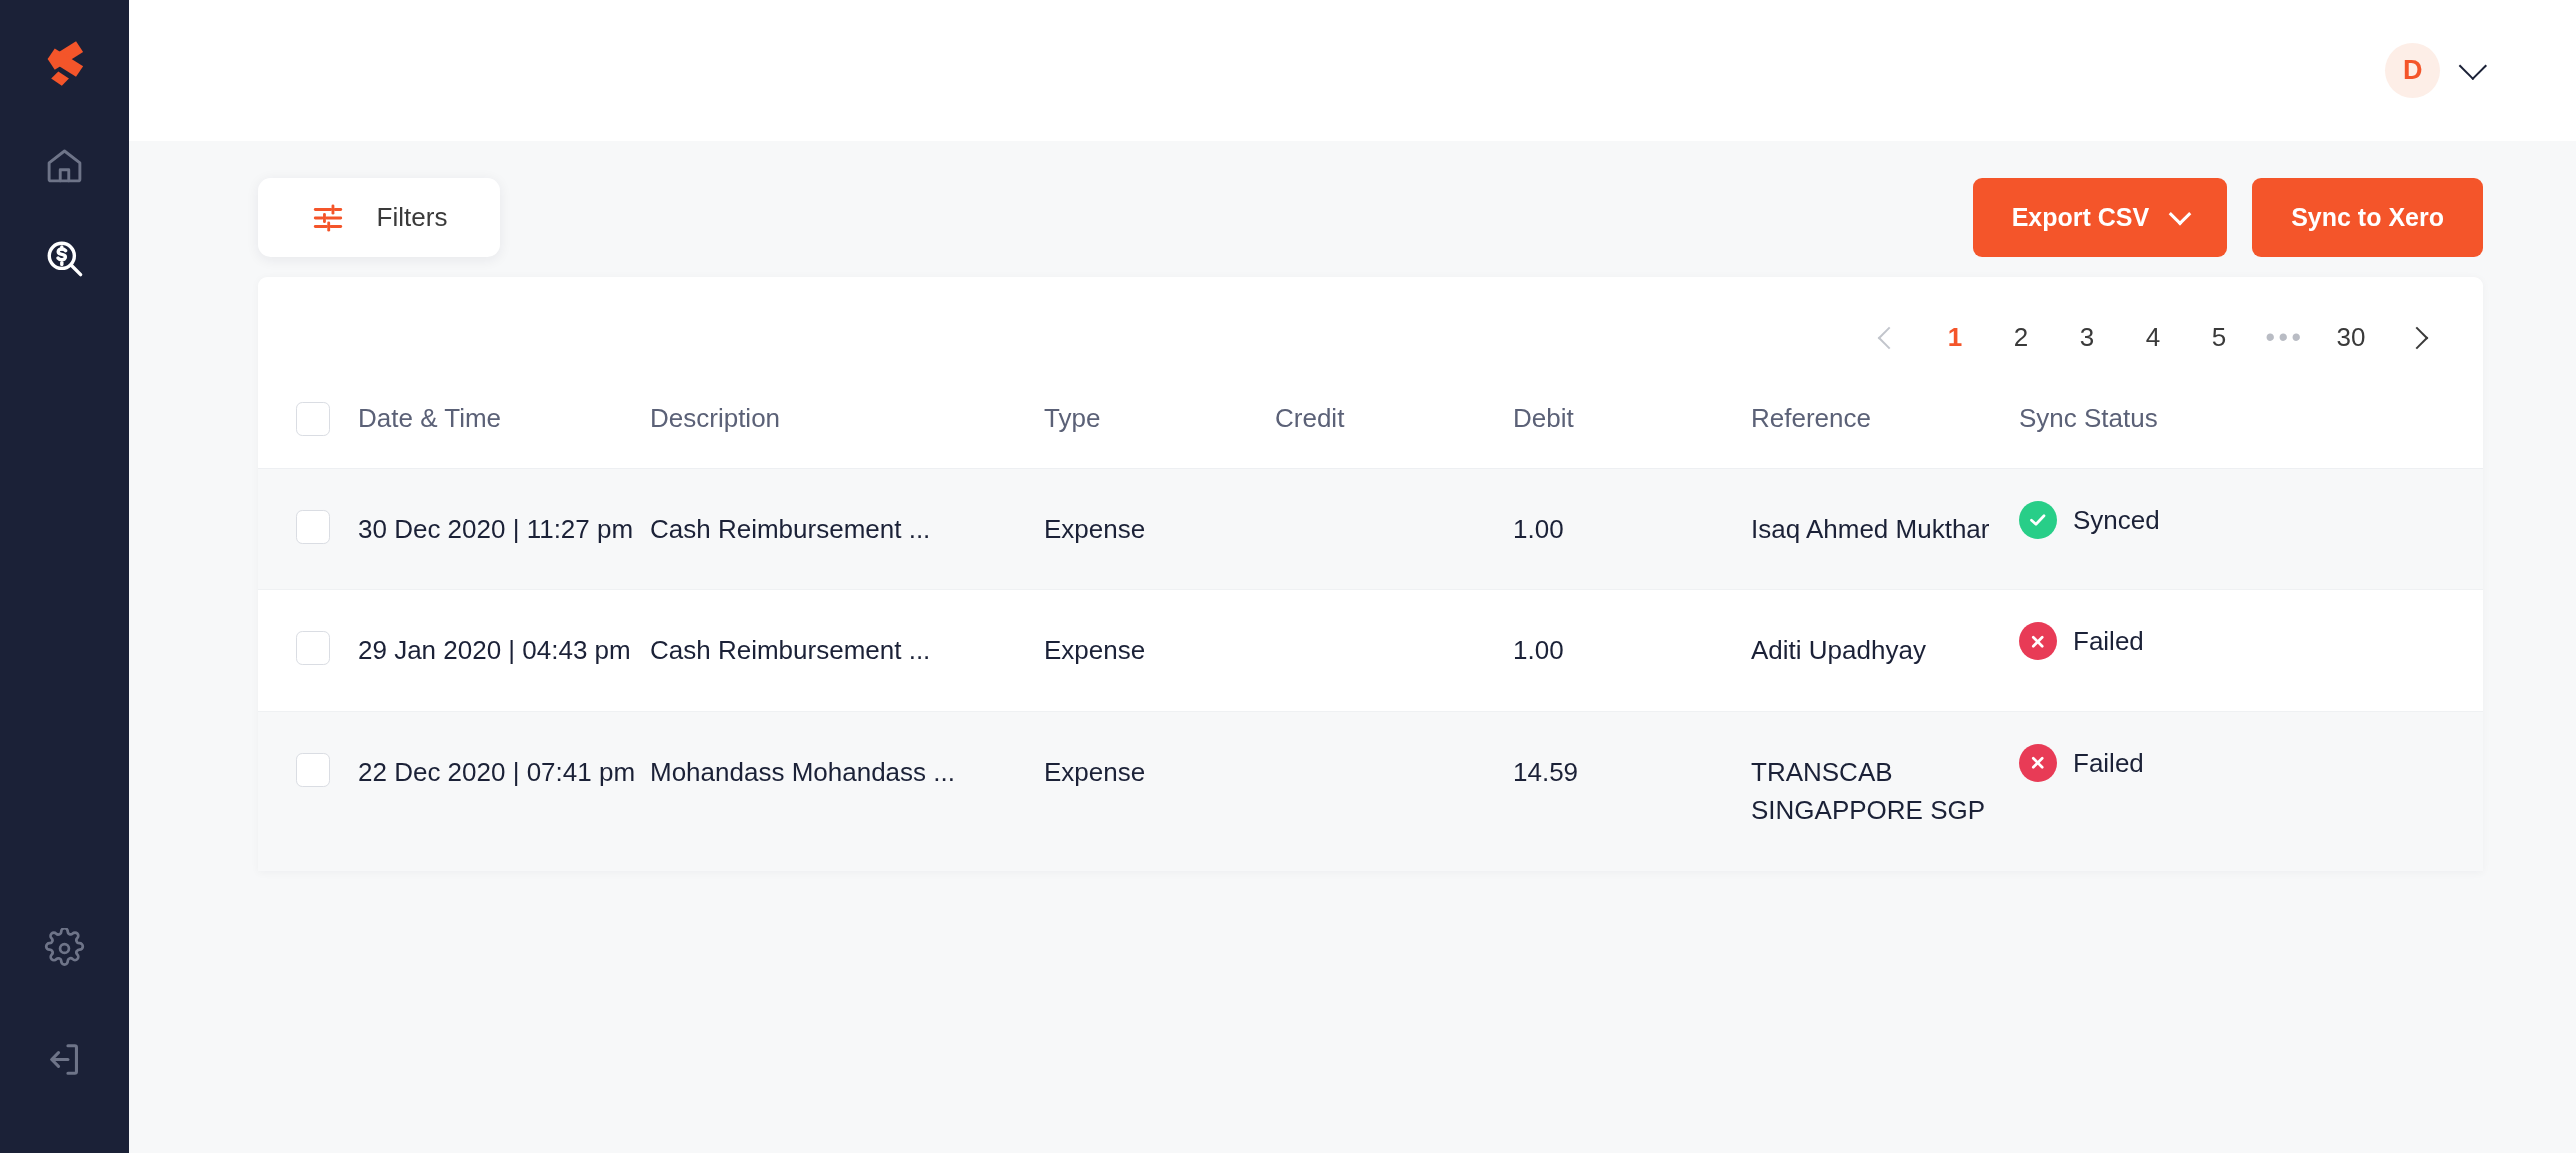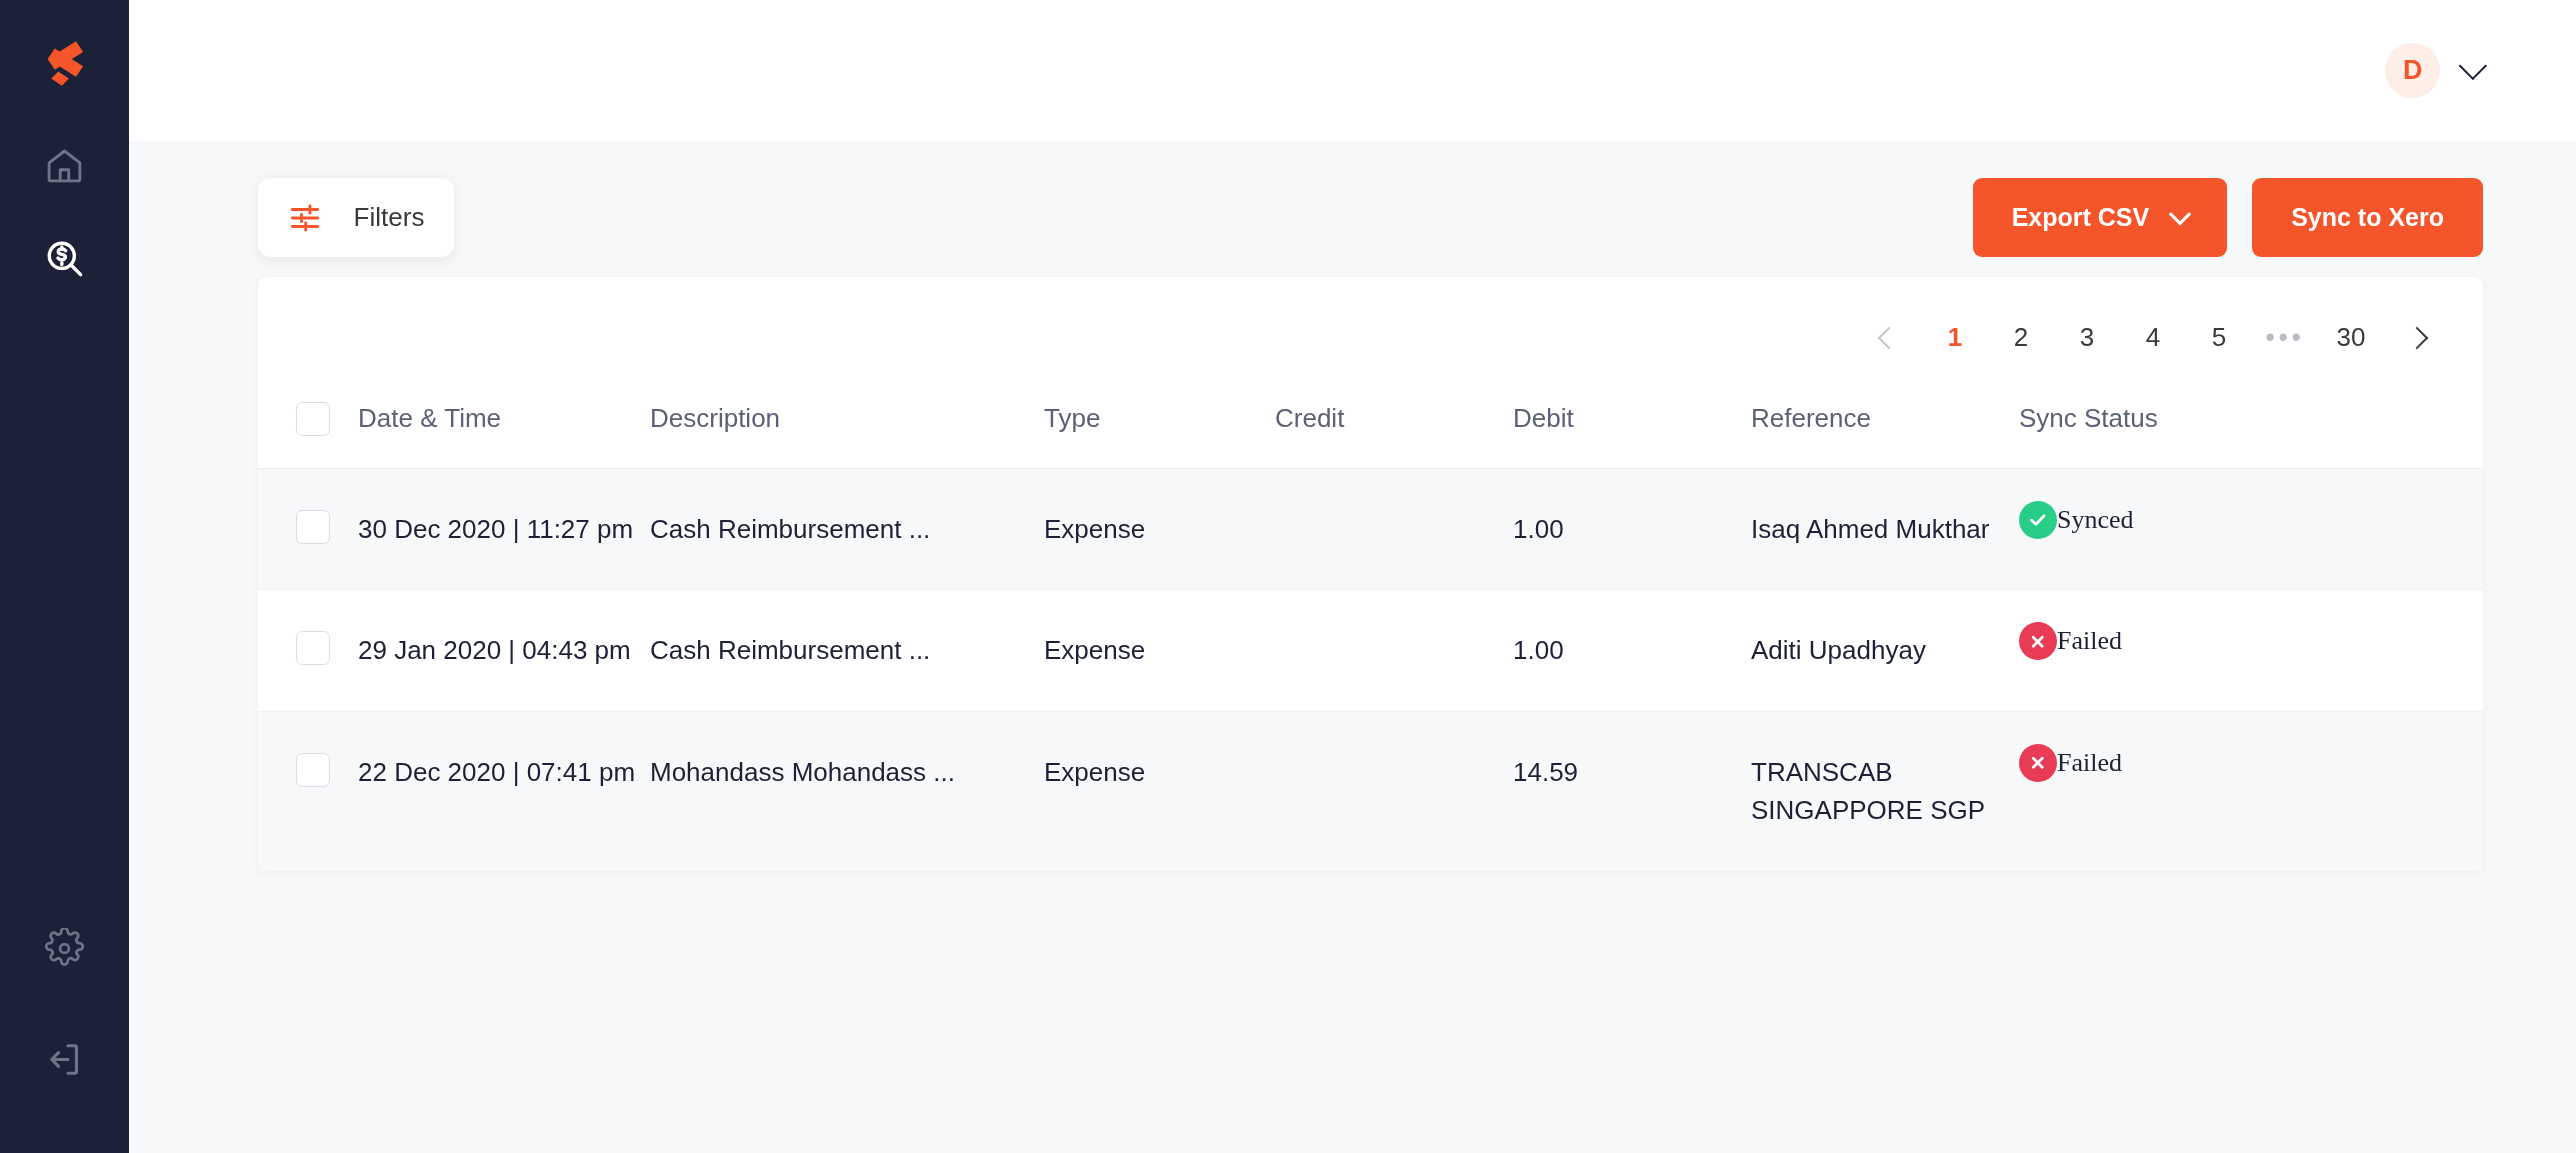--- a/index.html
+++ b/index.html
@@ -134,21 +134,21 @@
   }
 
   .actionbar {
     display: flex;
     align-items: center;
     justify-content: space-between;
     padding-top: 37px;
   }
 
   .filters-btn {
-    width: 196px;
+    width: 242px;
     height: 79px;
     background: #ffffff;
     border-radius: 12.5px;
     box-shadow: 0 2.7px 12.5px rgba(27,33,55,0.07);
     display: flex;
     align-items: center;
     justify-content: center;
     gap: 32px;
     cursor: pointer;
     border: none;
@@ -326,22 +326,22 @@
     border: 1.8px solid #DADDE3;
     border-radius: 6.3px;
     background: #ffffff;
     cursor: pointer;
     display: block;
   }
 
   .status {
     display: flex;
     align-items: center;
+    gap: 16px;
     margin-top: -9px;
-    font-family: Liberation Serif, serif;
   }
 
   .status-dot {
     width: 38px;
     height: 38px;
     border-radius: 50%;
     display: flex;
     align-items: center;
     justify-content: center;
     flex: 0 0 38px;

